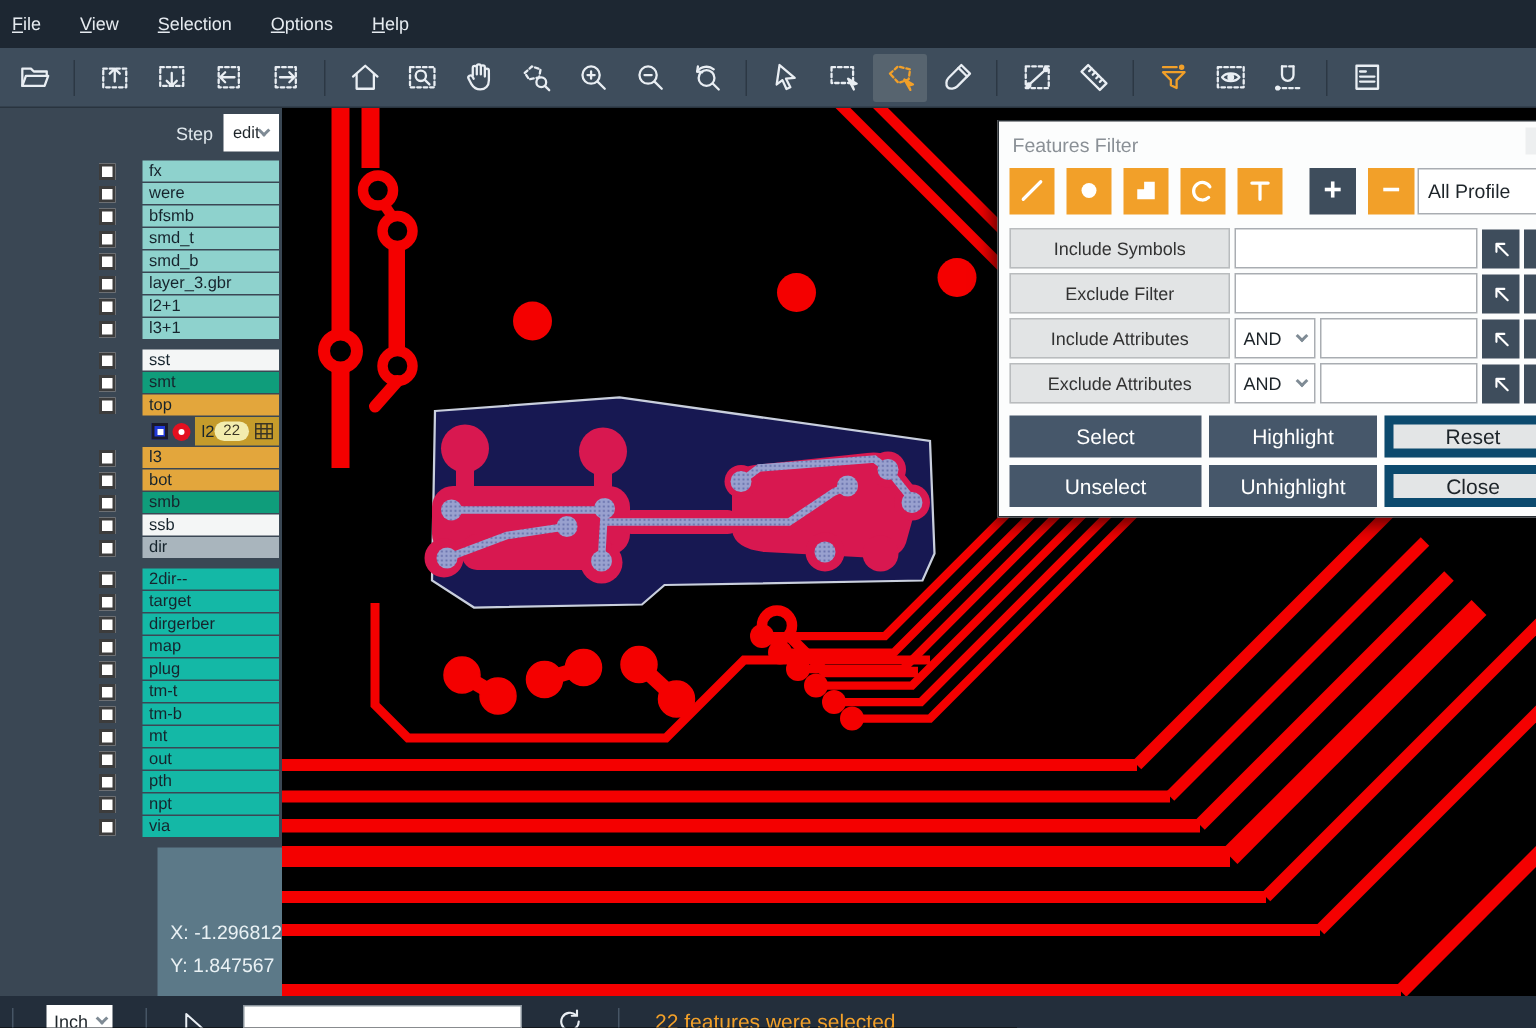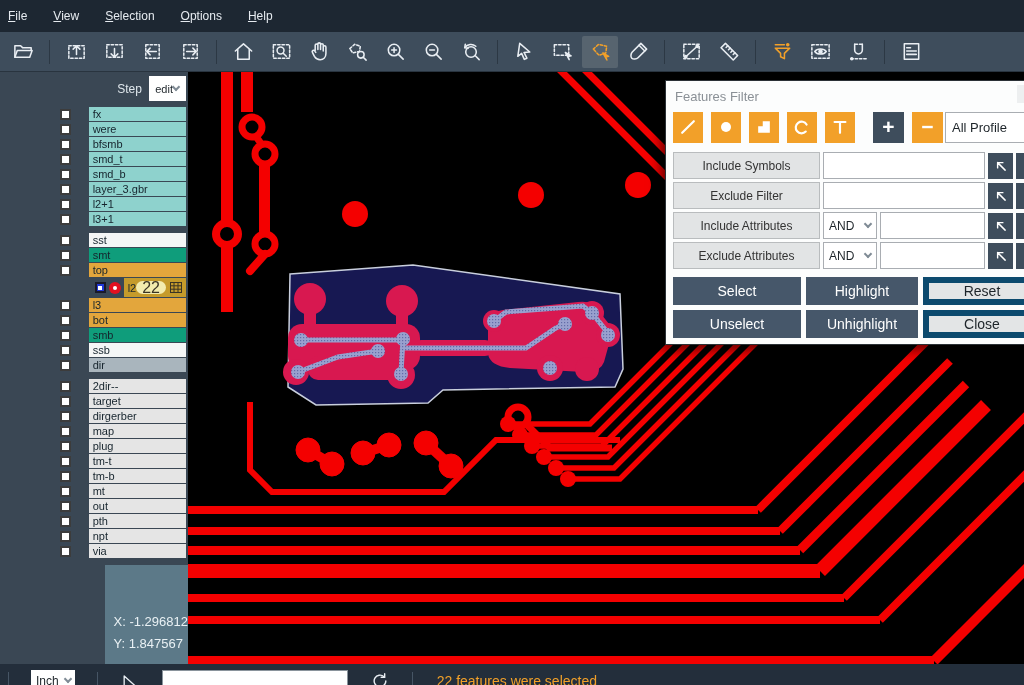--- a/index.html
+++ b/index.html
@@ -31,27 +31,27 @@
   .lrow.tall { height:19px;padding-left:35px; }
   .cb { width:11px; height:11px; background:#fff; border:2px solid #3c3c3c; margin-left:3px; position:relative; flex:0 0 auto; }
   .cb.on { background:#2038d8; border-color:#1a1a2a; }
   .cb.on::after { content:''; position:absolute; left:1.5px; top:1.5px; width:4px; height:4px; background:#fff; }
   .ind { width:18px; height:100%; display:flex; align-items:center; justify-content:center; flex:0 0 auto; }
   .reddot { width:12px; height:12px; border-radius:50%; background:#e31020; position:relative; }
   .reddot::after { content:''; position:absolute; left:4px; top:4px; width:4px; height:4px; border-radius:50%; background:#fff; }
   .lname { flex:1; height:100%; font-size:11px; color:#16242d; padding-left:4px; display:flex; align-items:center; margin-right:2px; overflow:hidden; }
   .lname .nm { flex:1; white-space:nowrap; }
   .c-teal  { background:#8ed2cd; }
-  .c-cyan  { background:#e5e5e5; }
+  .c-cyan  { background:#14b8a6; }
   .c-green { background:#0f9d7b; }
   .c-amber { background:#e3a63c; }
   .c-gold  { background:#c59b2b; }
   .c-white { background:#f4f6f6; }
   .c-gray  { background:#a9b5bd; }
-  .badge { background:#f3ecae; border-radius:8px; font-size:16px; line-height:13px; height:13px; padding:0 6px; color:#3a3424; margin-right:4px; }
+  .badge { background:#f3ecae; border-radius:8px; font-size:10px; line-height:13px; height:13px; padding:0 6px; color:#3a3424; margin-right:4px; }
   .gicon { margin-right:4px; display:flex; }
 
   .coord-panel { flex:1; background:#5c7988; display:flex; flex-direction:column; justify-content:flex-end; padding:0 0 13px 9px; gap:7px; color:#e9f1f4; font-size:13px; }
 
   .canvas { position:relative; flex:1; background:#000; overflow:hidden; }
   .canvas > svg { position:absolute; left:0; top:0; }
 
   
   .dialog { position:absolute; left:477px; top:8px; width:384px; height:265px; background:#fcfdfd; border:1px solid #2b3136; box-shadow:-3px 4px 12px rgba(0,0,0,.65); padding:0 7px 7px; z-index:5; }
   .dlg-title { height:26px; display:flex; align-items:center; color:#8a9096; font-size:13px; padding:4px 2px 0; position:relative; }

